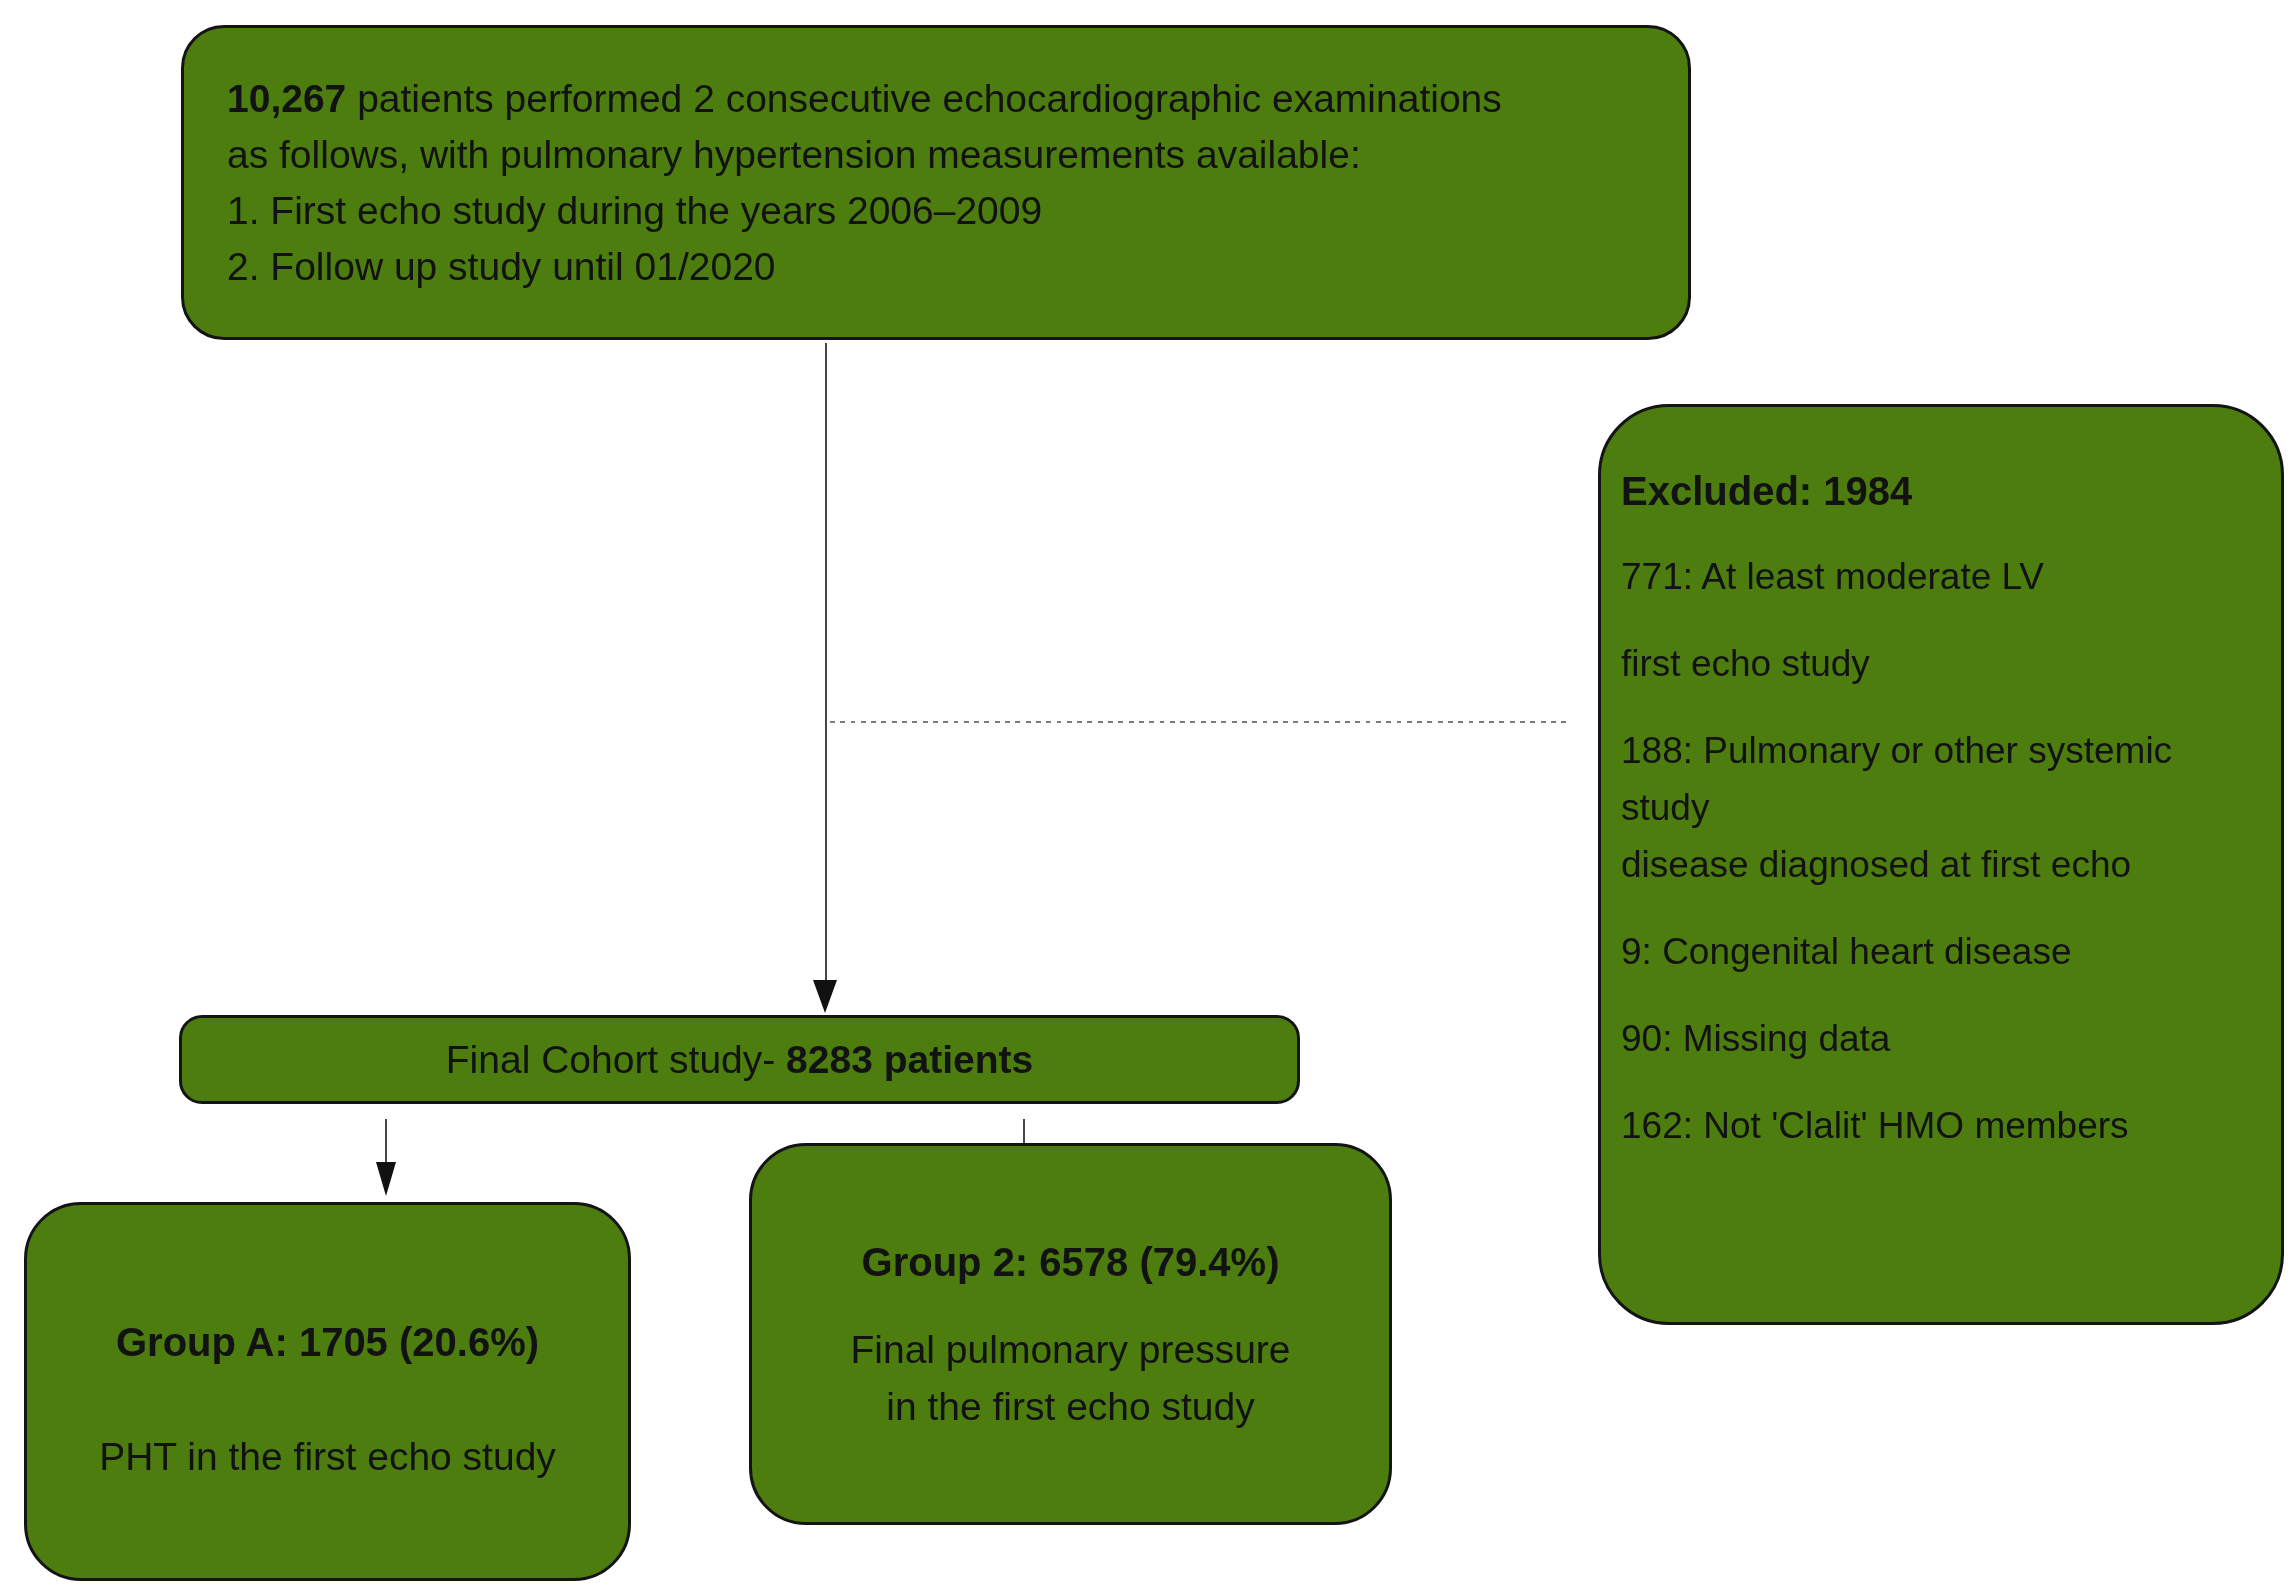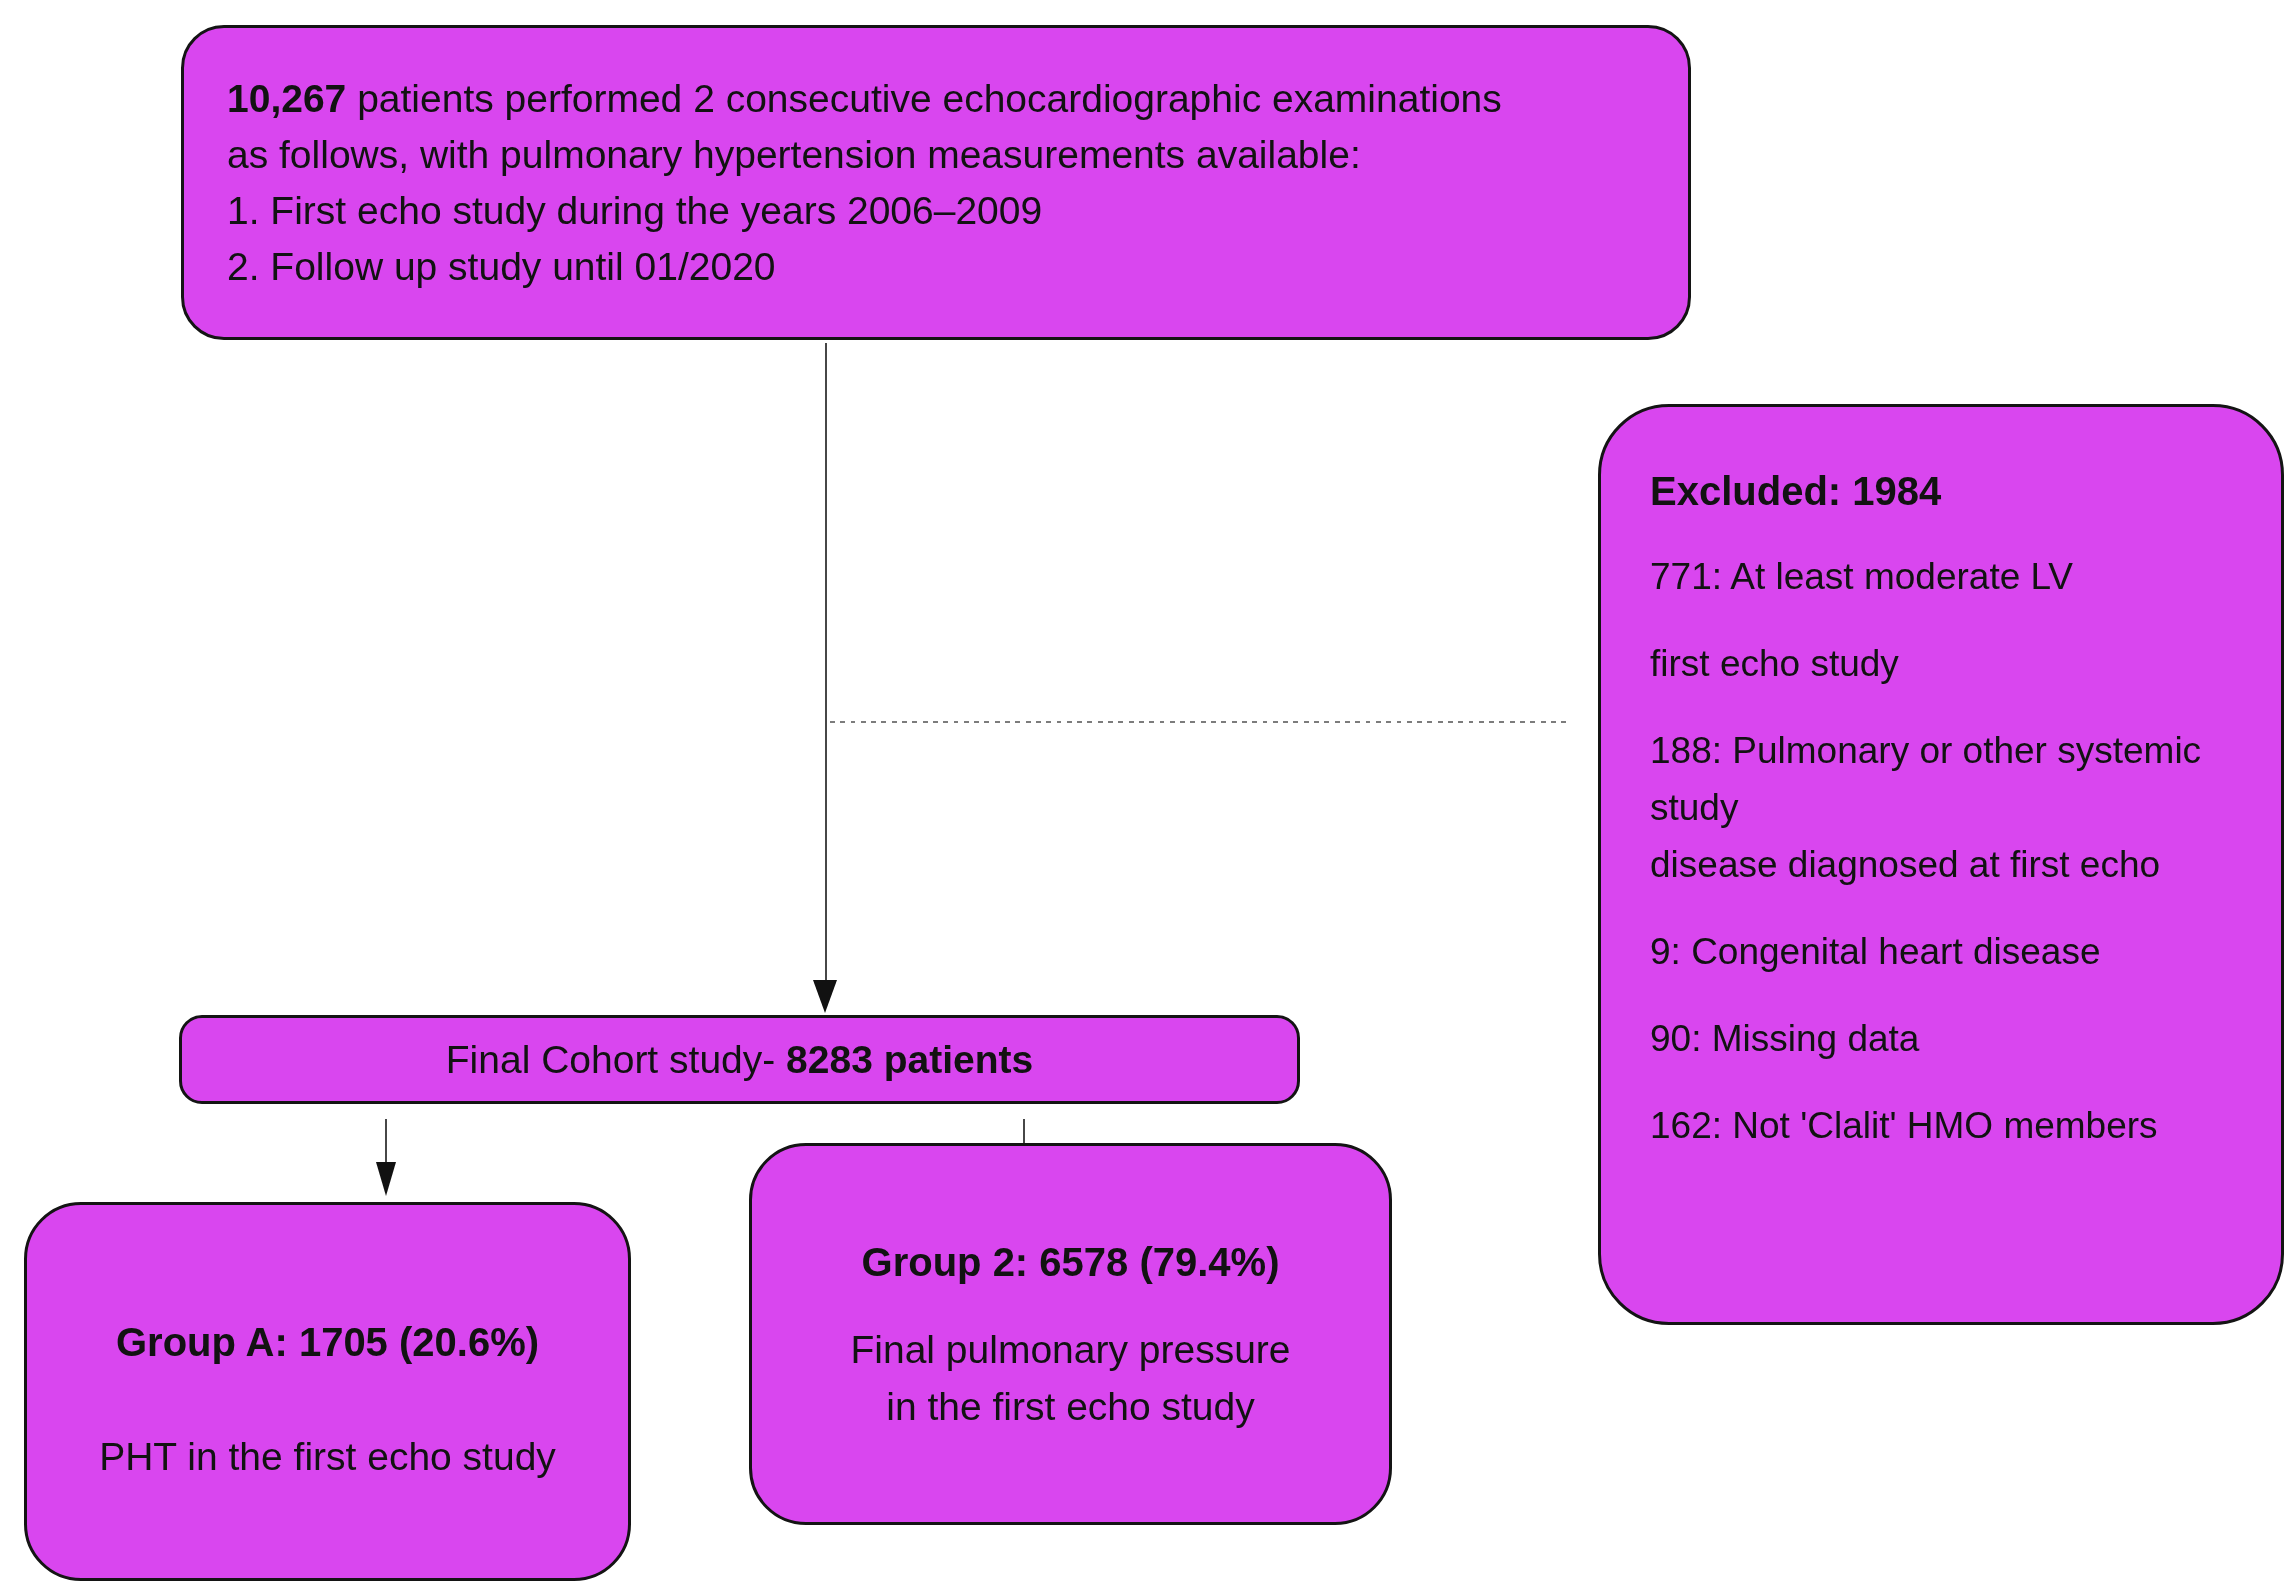--- a/index.html
+++ b/index.html
@@ -11,40 +11,40 @@
     position: relative;
     width: 2295px;
     height: 1597px;
     background: #ffffff;
     font-family: "Liberation Sans", sans-serif;
     color: #121212;
     overflow: hidden;
   }
   .box {
     position: absolute;
-    background: #d946ef;
+    background: #4d7c0f;
     border: 3px solid #141414;
     box-sizing: border-box;
   }
   
   .top-box {
     left: 181px; top: 25px;
     width: 1510px; height: 315px;
     border-radius: 43px;
     padding: 43px 30px 0 43px;
     font-size: 39px;
     line-height: 56px;
   }
   .top-box .line { white-space: nowrap; }
   
   .excluded-box {
     left: 1598px; top: 404px;
     width: 686px; height: 921px;
     border-radius: 71px;
-    padding: 60px 18px 0 49px;
+    padding: 60px 18px 0 20px;
     font-size: 37px;
     line-height: 57px;
   }
   .ex-title {
     font-weight: bold;
     font-size: 40px;
     line-height: 48px;
     margin: 0 0 33px 0;
   }
   .ex-item { margin-top: 30px; }

